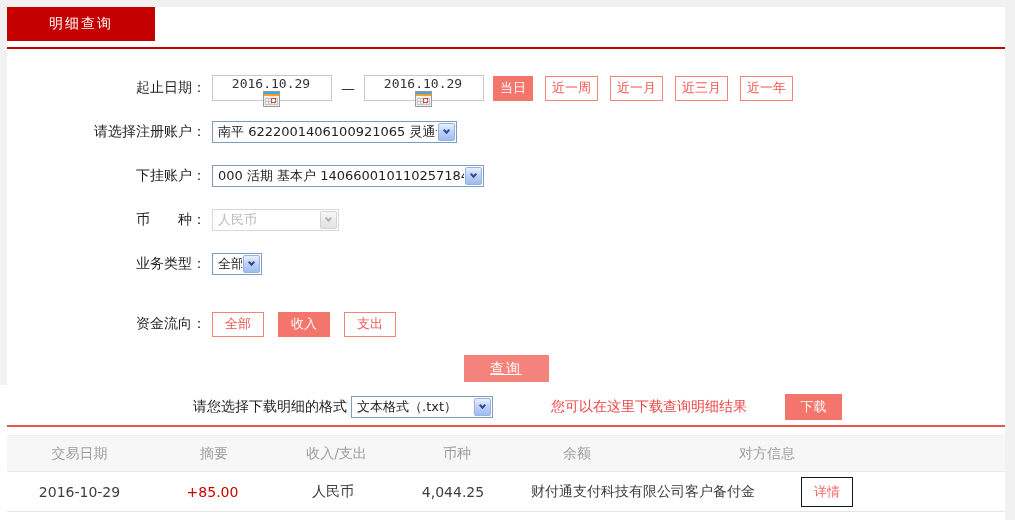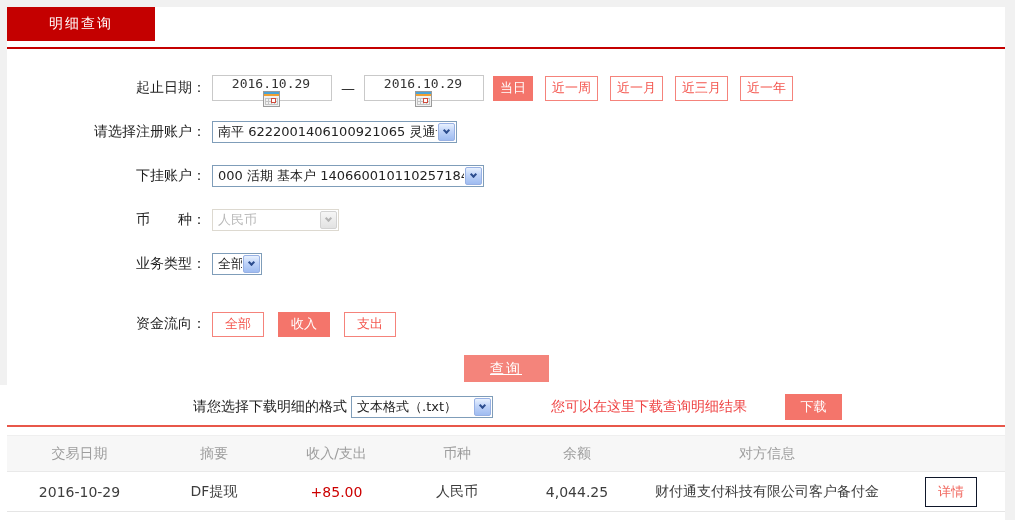--- a/index.html
+++ b/index.html
@@ -234,21 +234,20 @@
         <span class="cell c1">交易日期</span>
         <span class="cell c2">摘要</span>
         <span class="cell c3">收入/支出</span>
         <span class="cell c4">币种</span>
         <span class="cell c5">余额</span>
         <span class="cell c6">对方信息</span>
         <span class="cell c7"></span>
       </div>
       <div class="tbl-row">
         <span class="cell c1">2016-10-29</span>
-        <span class="cell c2">DF提现</span>
         <span class="cell c3 amount">+85.00</span>
         <span class="cell c4">人民币</span>
         <span class="cell c5">4,044.25</span>
         <span class="cell c6">财付通支付科技有限公司客户备付金</span>
         <span class="cell c7">
           <button class="detail-btn">详情</button>
         </span>
       </div>
     </div>
   </div>

